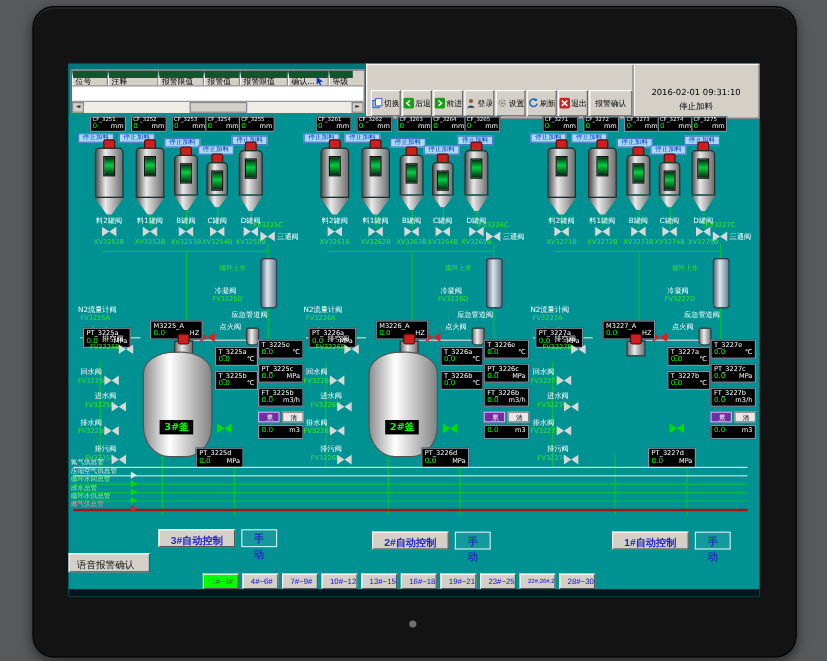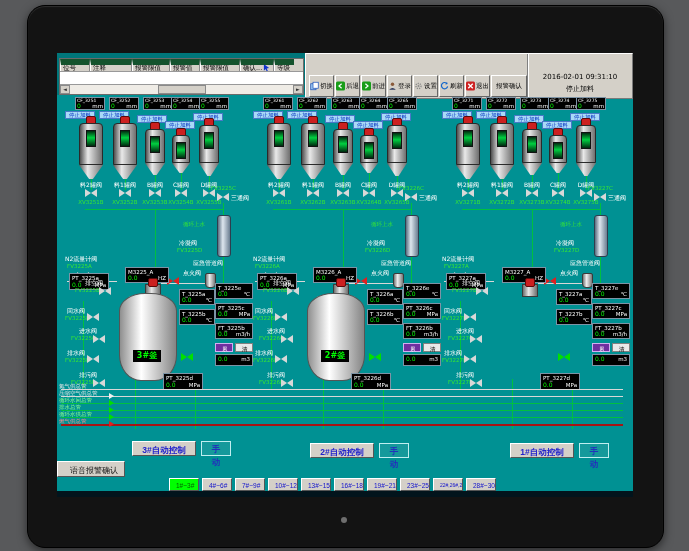--- a/index.html
+++ b/index.html
@@ -98,21 +98,21 @@
 .u0,.u1{background:#d8d8d8}.u2,.u3,.u4{background:#00c040}.u5{background:#a81414;height:2px}
 .ulbl{position:absolute;left:2px;font-size:5.5px;line-height:6px;white-space:nowrap}
 .ulw{color:#e8e8e8}.ulg{color:#8dff8d}.ulr{color:#ff9090}
 .uarr{position:absolute;width:0;height:0;border-top:3px solid transparent;border-bottom:3px solid transparent}
 .aw{border-left:5px solid #f0f0f0}.ag{border-left:5px solid #00e000}.ar{border-left:5px solid #e02020}
 .autob{position:absolute;width:64px;height:15px;background:#d4d0c8;border:1px solid;border-color:#fff #555 #555 #fff;
   color:#2222cc;font-weight:bold;font-size:8.5px;text-align:center;line-height:14px;box-sizing:border-box;white-space:nowrap}
 .manb{position:absolute;width:30px;height:15px;background:#15999b;border:1px solid #bfeef0;
   color:#2233bb;font-size:8.5px;font-weight:bold;text-align:center;line-height:13px;box-sizing:border-box}
 .voiceb{position:absolute;left:0;top:408px;width:68px;height:16px;background:#d4d0c8;border:1px solid;
-  border-color:#fff #555 #555 #fff;font-size:8px;color:#111;text-align:right;line-height:15px;box-sizing:border-box;white-space:nowrap}
+  border-color:#fff #555 #555 #fff;font-size:8px;color:#111;text-align:left;line-height:15px;box-sizing:border-box;white-space:nowrap}
 .pager{position:absolute;left:112px;top:425px;display:flex;gap:3px}
 .pg{width:30px;height:13px;background:#d4d0c8;border:1px solid;border-color:#fff #555 #555 #fff;
   color:#1111cc;font-size:6.5px;text-align:center;line-height:11px;box-sizing:border-box;white-space:nowrap;overflow:hidden}
 .pg.small{font-size:5px}
 .pg.active{background:#00ff00;color:#006600}
 .bstrip{position:absolute;left:0;top:438px;width:576px;height:6px;background:#02141c}
 </style>
 </head>
 <body>
 

